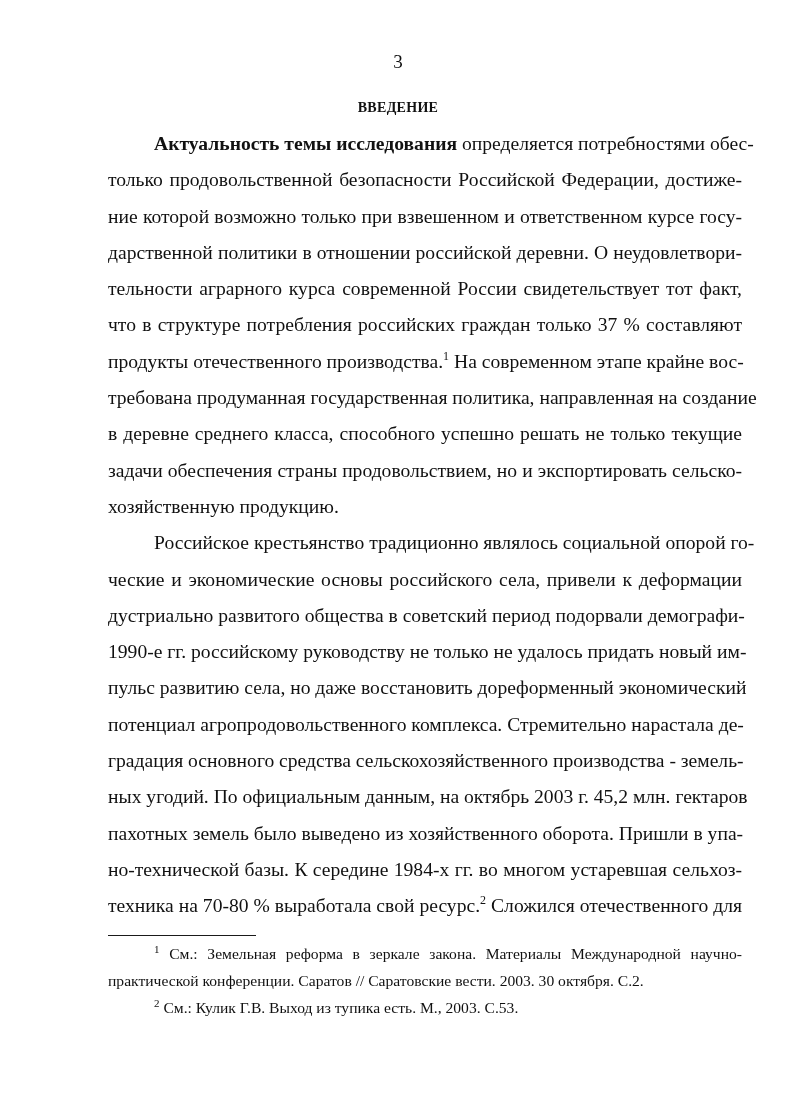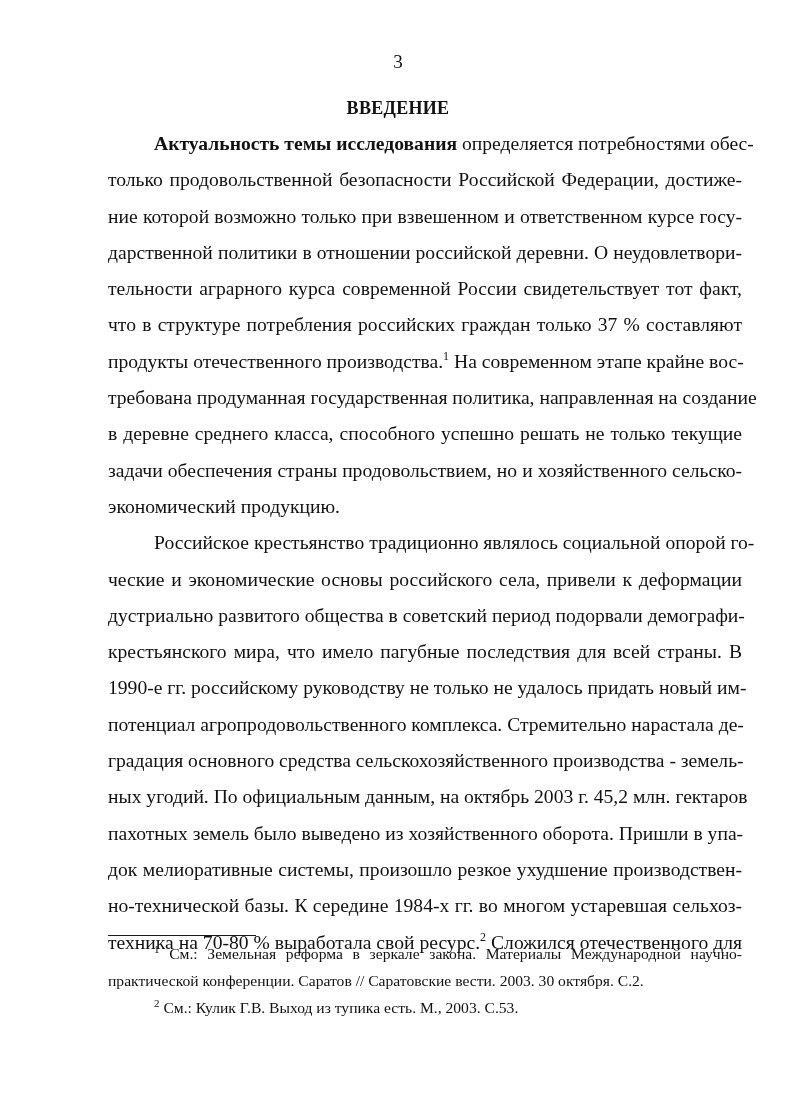--- a/index.html
+++ b/index.html
@@ -23,21 +23,21 @@
     text-align: center;
     font-size: 19px;
     line-height: 22px;
   }
   .heading {
     position: absolute;
     top: 96px;
     left: 0;
     width: 796px;
     text-align: center;
-    font-size: 18px;
+    font-size: 14px;
     font-weight: bold;
     letter-spacing: 0.3px;
     line-height: 24px;
   }
   .body-text {
     position: absolute;
     top: 126px;
     left: 108px;
     width: 634px;
     font-size: 19.6px;
@@ -101,33 +101,32 @@
 
   <span class="line indent"><span class="bold">Актуальность темы исследования</span><span> определяется потребностями обес-</span></span>
   <span class="line">только продовольственной безопасности Российской Федерации, достиже-</span>
   <span class="line">ние которой возможно только при взвешенном и ответственном курсе госу-</span>
   <span class="line">дарственной политики в отношении российской деревни. О неудовлетвори-</span>
   <span class="line">тельности аграрного курса современной России свидетельствует тот факт,</span>
   <span class="line">что в структуре потребления российских граждан только 37 % составляют</span>
   <span class="line"><span>продукты отечественного производства.</span><sup>1</sup><span> На современном этапе крайне вос-</span></span>
   <span class="line">требована продуманная государственная политика, направленная на создание</span>
   <span class="line">в деревне среднего класса, способного успешно решать не только текущие</span>
-  <span class="line">задачи обеспечения страны продовольствием, но и хозяйственного сельско-</span>
-  <span class="line last">экономический продукцию.</span>
+  <span class="line">задачи обеспечения страны продовольствием, но и экспортировать сельско-</span>
+  <span class="line last">хозяйственную продукцию.</span>
 
   <span class="line indent">Российское крестьянство традиционно являлось социальной опорой го-</span>
   <span class="line">ческие и экономические основы российского села, привели к деформации</span>
   <span class="line">дустриально развитого общества в советский период подорвали демографи-</span>
-  <span class="line">крестьянского мира, что имело пагубные последствия для всей страны. В</span>
   <span class="line">1990-е гг. российскому руководству не только не удалось придать новый им-</span>
+  <span class="line">пульс развитию села, но даже восстановить дореформенный экономический</span>
   <span class="line">потенциал агропродовольственного комплекса. Стремительно нарастала де-</span>
   <span class="line">градация основного средства сельскохозяйственного производства - земель-</span>
   <span class="line">ных угодий. По официальным данным, на октябрь 2003 г. 45,2 млн. гектаров</span>
   <span class="line">пахотных земель было выведено из хозяйственного оборота. Пришли в упа-</span>
-  <span class="line">док мелиоративные системы, произошло резкое ухудшение производствен-</span>
   <span class="line">но-технической базы. К середине 1984-х гг. во многом устаревшая сельхоз-</span>
   <span class="line"><span>техника на 70-80 % выработала свой ресурс.</span><sup>2</sup><span> Сложился отечественного для</span></span>
 </div>
 
 <div class="footnote-rule"></div>
 
 <div class="footnotes">
   <span class="fn-line indent"><sup>1</sup><span> См.: Земельная реформа в зеркале закона. Материалы Международной научно-</span></span>
   <span class="fn-line last">практической конференции. Саратов // Саратовские вести. 2003. 30 октября. С.2.</span>
   <span class="fn-line indent last"><sup>2</sup><span> См.: Кулик Г.В. Выход из тупика есть. М., 2003. С.53.</span></span>

